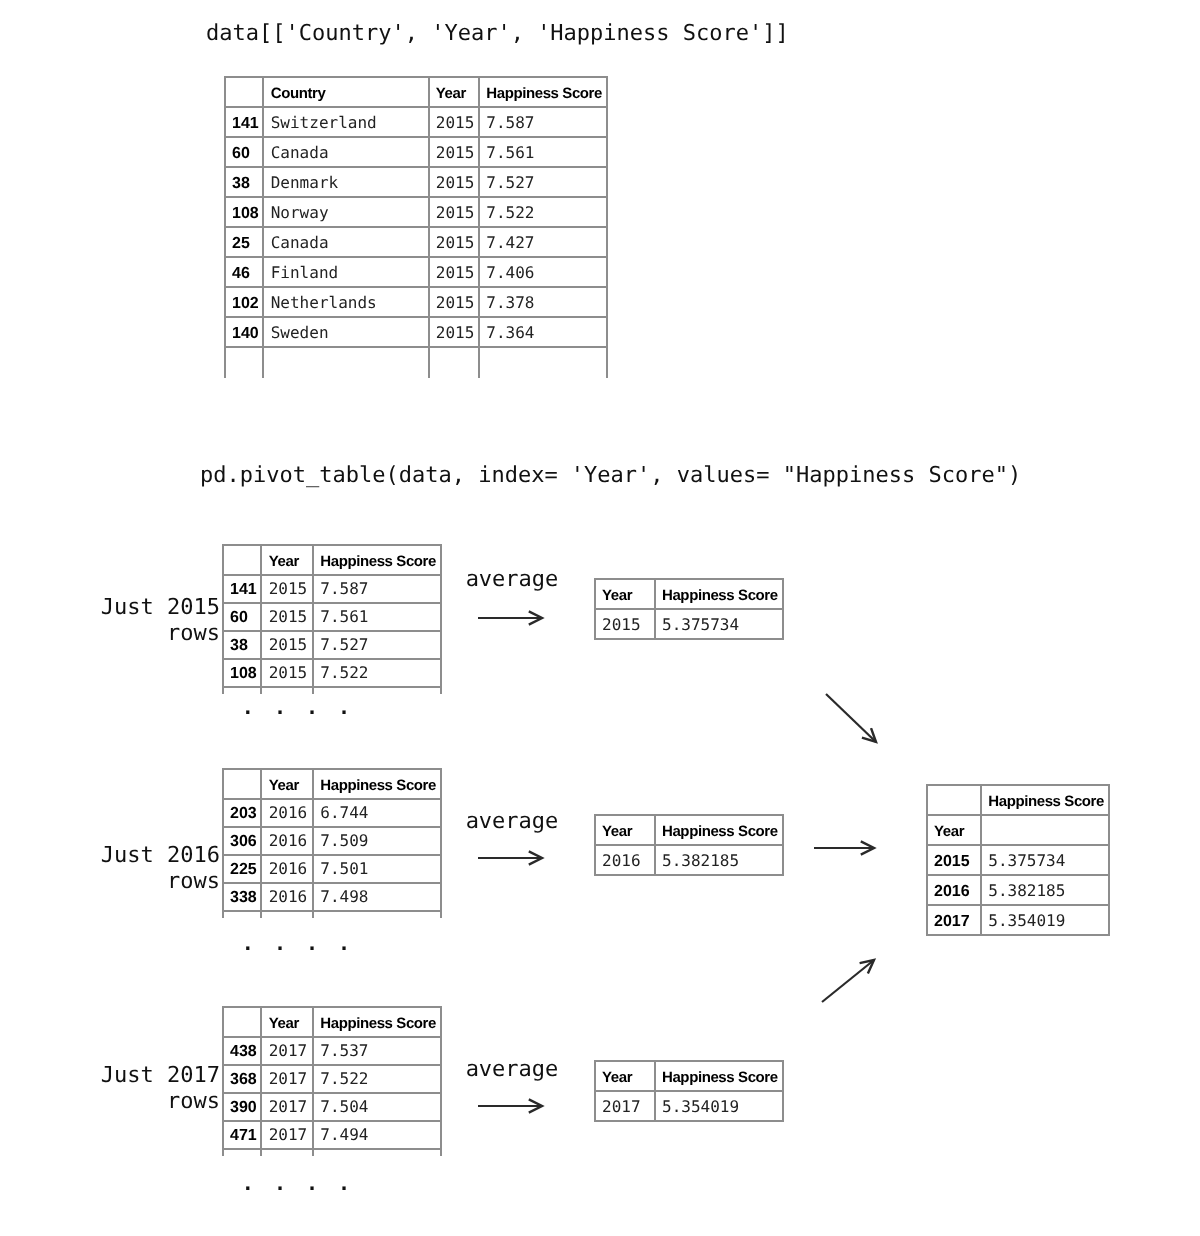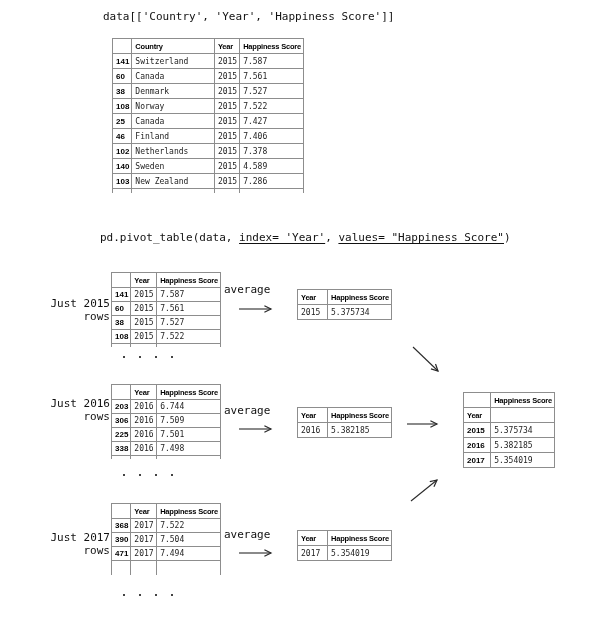--- a/index.html
+++ b/index.html
@@ -1,35 +1,35 @@
 <!DOCTYPE html>
 <html><head>
 <meta charset="utf-8">
 <style>
   html,body{margin:0;padding:0}
   body{width:600px;height:618px;position:relative;background:#fff;overflow:hidden;
        font-family:"DejaVu Sans Mono",monospace}
   .code{position:absolute;font:11px "DejaVu Sans Mono",monospace;color:#111;white-space:pre}
-  .code .ul{text-decoration:underline;text-underline-offset:2px}
+  .code .ul{text-underline-offset:2px}
   .tbl-wrap{position:absolute;overflow:hidden}
   .tbl-wrap table{border-collapse:collapse;table-layout:fixed}
   .tbl-wrap td,.tbl-wrap th{border:1px solid #8d8d8d;padding:0 2px 0 3px;text-align:left;
        vertical-align:middle;white-space:nowrap;overflow:hidden}
   th{font:bold 7.5px "Liberation Sans",sans-serif;color:#000;letter-spacing:-0.2px}
   td.idx{font:bold 8px "Liberation Sans",sans-serif;color:#000}
   td.mono{font:8px "DejaVu Sans Mono",monospace;color:#222}
   .main tr{height:15px}
   .sub tr{height:14px}
   .sub tr.hr{height:15px}
   .res tr{height:15px}
   .fin tr{height:15px}
   tr.cutrow td{border-bottom:none;height:14px}
   .grp-label{position:absolute;width:84px;text-align:right;
        font:11px "DejaVu Sans Mono",monospace;color:#111;line-height:13px}
-  .avg-label{position:absolute;width:64px;
+  .avg-label{position:absolute;width:64px;text-align:center;
        font:11px "DejaVu Sans Mono",monospace;color:#111}
   .dots{position:absolute;width:72px;text-align:center;
        font:bold 10px "DejaVu Sans Mono",monospace;color:#111;letter-spacing:2px}
   svg.arrows{position:absolute;left:0;top:0;pointer-events:none}
   .arrow{stroke:#2a2a2a;stroke-width:1.1;fill:none}
   col.w19{width:19px}col.w24{width:24px}col.w30{width:30px}col.w32{width:32px}
   col.w54{width:54px}col.w56{width:56px}col.w59{width:59px}col.w89{width:89px}
 </style>
 </head>
 <body>
@@ -104,27 +104,21 @@
     <tr>
           <td class="idx">102</td>
           <td class="mono">Netherlands</td>
           <td class="mono">2015</td>
           <td class="mono">7.378</td>
         </tr>
     <tr>
           <td class="idx">140</td>
           <td class="mono">Sweden</td>
           <td class="mono">2015</td>
-          <td class="mono">4.589</td>
-        </tr>
-    <tr>
-          <td class="idx">103</td>
-          <td class="mono">New Zealand</td>
-          <td class="mono">2015</td>
-          <td class="mono">7.286</td>
+          <td class="mono">7.364</td>
         </tr>
     <tr class="cutrow">
           <td></td>
           <td></td>
           <td></td>
           <td></td>
         </tr>
   </tbody>
     </table>
 </div>
@@ -190,21 +184,21 @@
       <th>Happiness Score</th>
     </tr>
     <tr>
       <td class="mono">2015</td>
       <td class="mono">5.375734</td>
     </tr>
   </tbody>
     </table>
 </div>
 
-<div class="grp-label" style="left:26px;top:397px">
+<div class="grp-label" style="left:26px;top:421px">
   <div>Just 2016</div>
   <div>rows</div>
 </div>
 <div class="tbl-wrap sub" style="left:111px;top:384px;width:110px;height:75px">
   <table>
     <colgroup>
         <col class="w19">
         <col class="w32">
         <col class="w54">
       </colgroup>
@@ -274,20 +268,25 @@
         <col class="w32">
         <col class="w54">
       </colgroup>
     <tbody>
         <tr class="hr">
       <th></th>
       <th>Year</th>
       <th>Happiness Score</th>
     </tr>
     <tr>
+          <td class="idx">438</td>
+          <td class="mono">2017</td>
+          <td class="mono">7.537</td>
+        </tr>
+    <tr>
           <td class="idx">368</td>
           <td class="mono">2017</td>
           <td class="mono">7.522</td>
         </tr>
     <tr>
           <td class="idx">390</td>
           <td class="mono">2017</td>
           <td class="mono">7.504</td>
         </tr>
     <tr>

